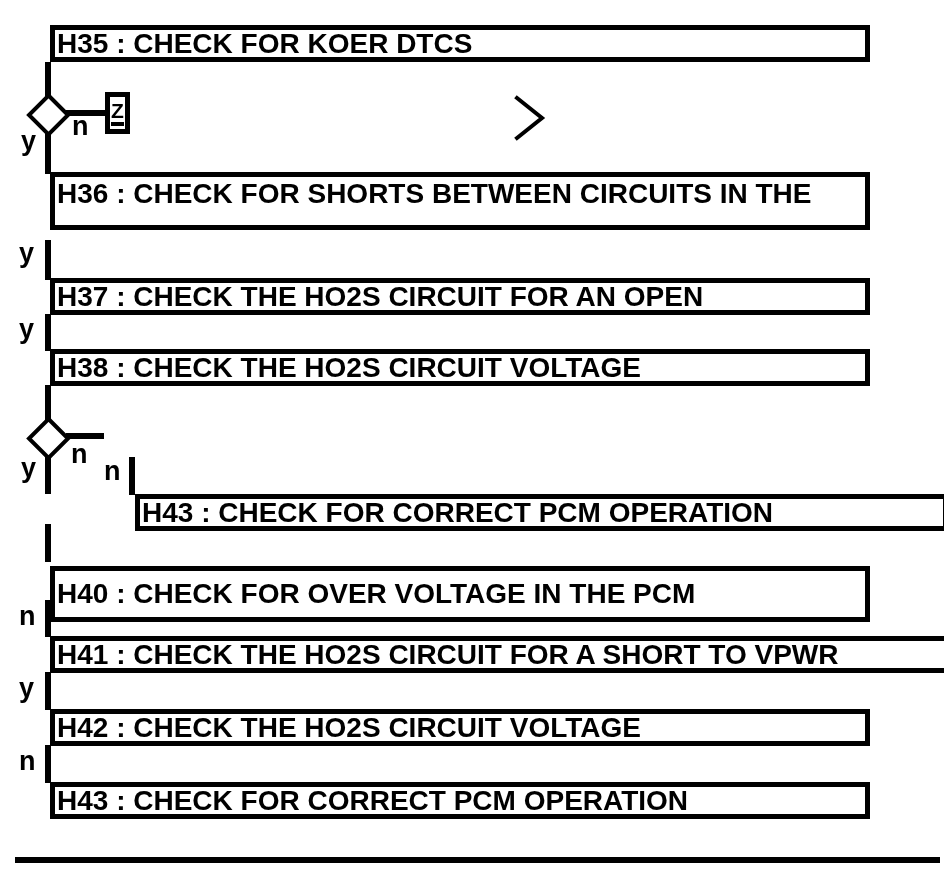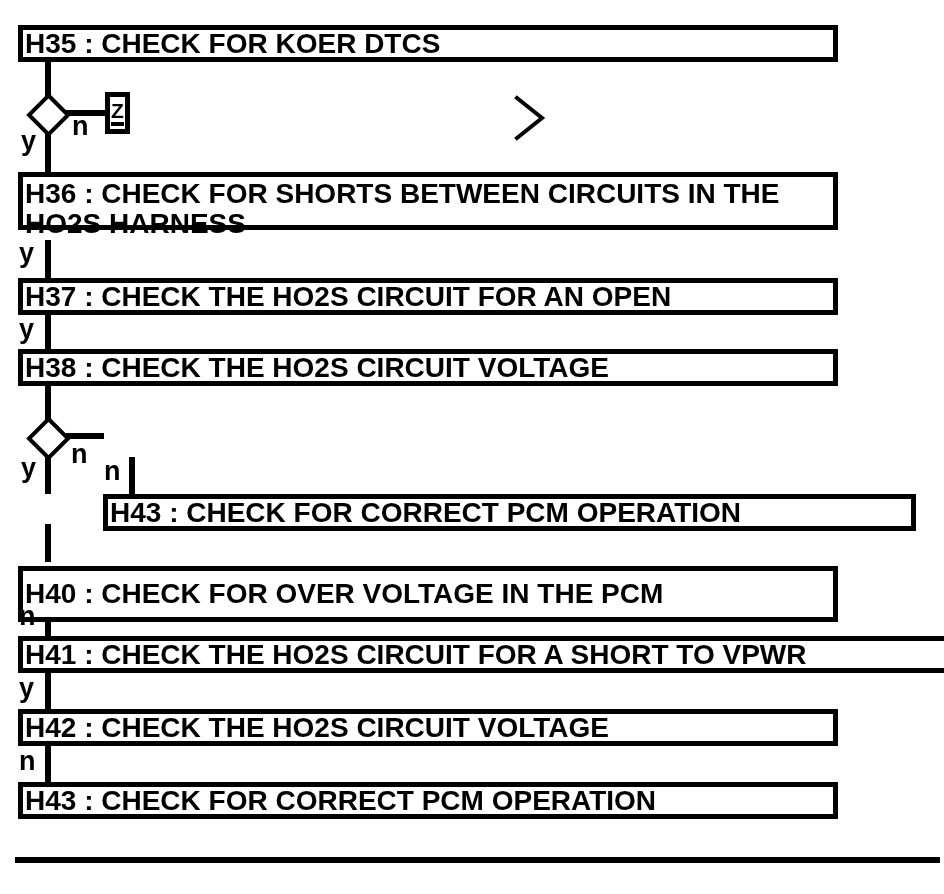--- a/index.html
+++ b/index.html
@@ -17,20 +17,21 @@
   .box {
     position: absolute;
     border: 5px solid #000000;
     background: #ffffff;
     display: flex;
     align-items: center;
     padding-left: 2px;
     font-size: 28px;
     line-height: 1;
     white-space: nowrap;
+    margin-left: 32px;
   }
   .box.two {
     display: block;
     white-space: normal;
     padding-top: 2px;
     line-height: 30px;
   }
   .box.two span { display: block; }
   .vline { position: absolute; width: 6px; background: #000000; }
   .hline { position: absolute; height: 6px; background: #000000; }
@@ -80,21 +81,20 @@
   <div class="vline" style="left:45px;top:600px;height:37px"></div>
   <div class="vline" style="left:45px;top:672px;height:38px"></div>
   <div class="vline" style="left:45px;top:745px;height:38px"></div>
 
   <div class="box" style="left:18px;top:25px;width:820px;height:37px">
     <span>H35 : CHECK FOR KOER DTCS</span>
   </div>
 
   <div class="box two" style="left:18px;top:172px;width:820px;height:58px">
     <span>H36 : CHECK FOR SHORTS BETWEEN CIRCUITS IN THE</span>
-    <span>HO2S HARNESS</span>
   </div>
 
   <div class="box" style="left:18px;top:278px;width:820px;height:37px">
     <span>H37 : CHECK THE HO2S CIRCUIT FOR AN OPEN</span>
   </div>
 
   <div class="box" style="left:18px;top:349px;width:820px;height:37px">
     <span>H38 : CHECK THE HO2S CIRCUIT VOLTAGE</span>
   </div>
 

